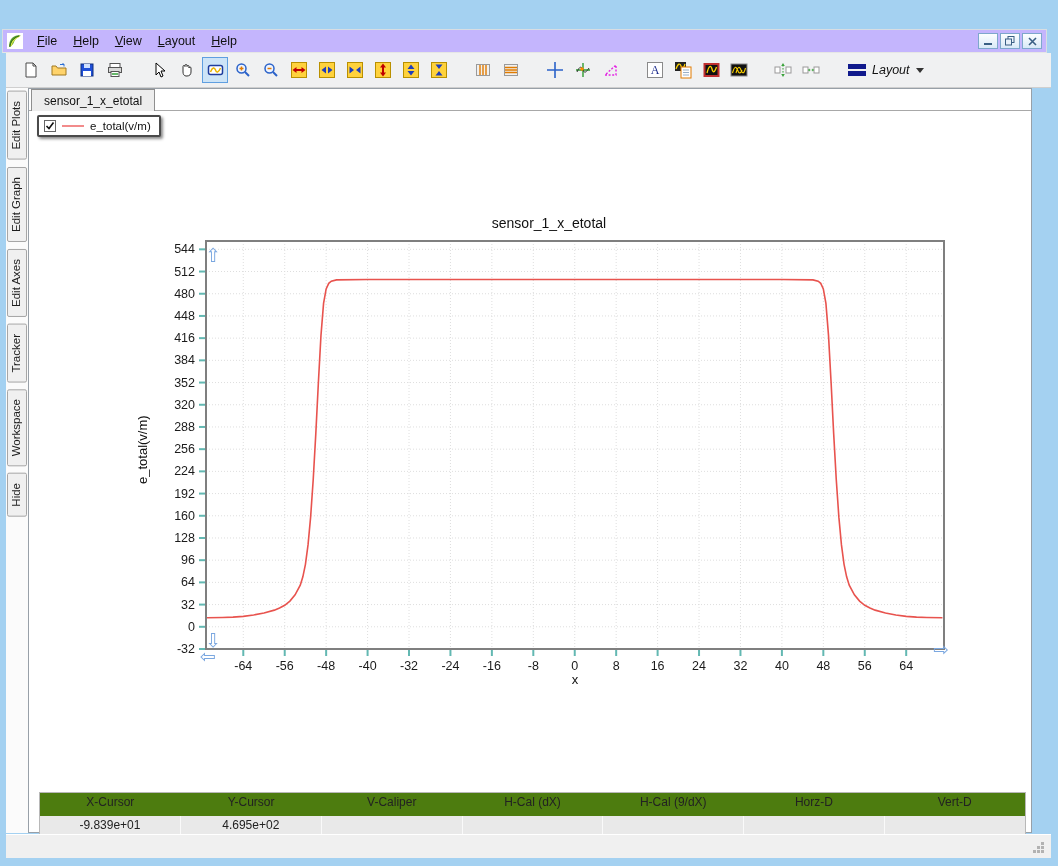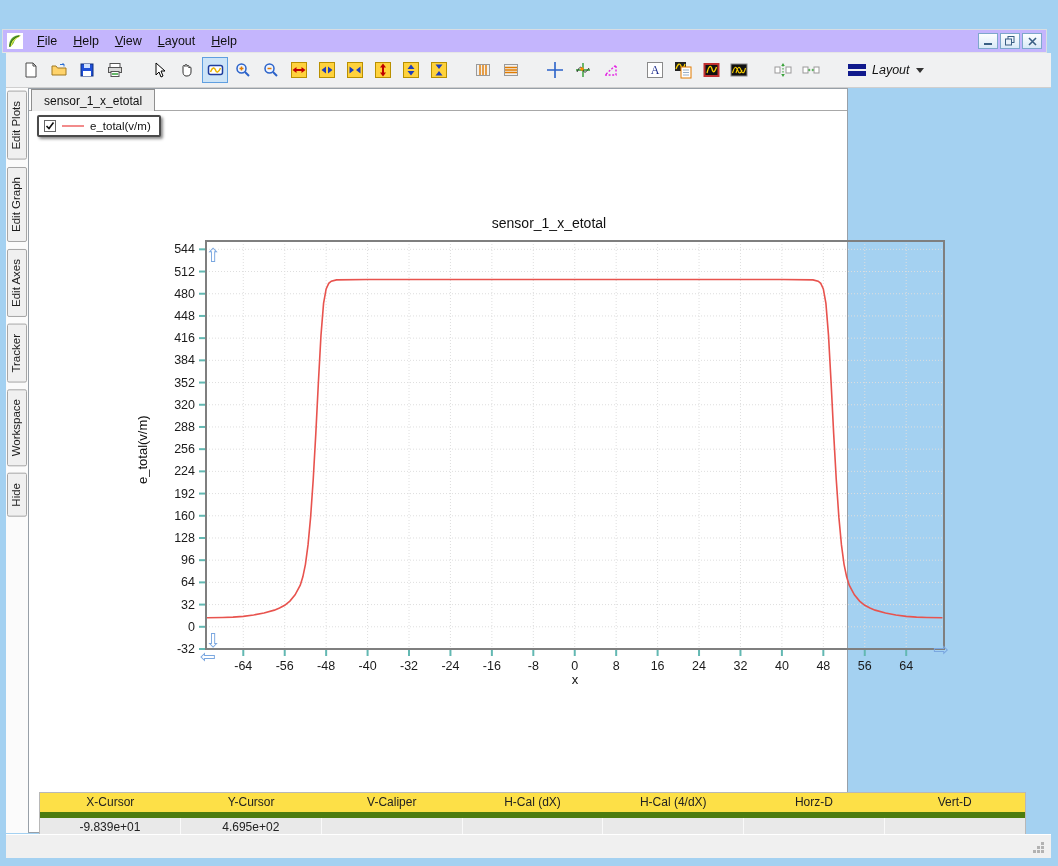--- a/index.html
+++ b/index.html
@@ -33,40 +33,40 @@
   .layout-icon { display:flex; flex-direction:column; gap:2px; margin-right:6px; }
   .layout-icon div { width:18px; height:5px; background:#101a8c; }
   .layout-label { font-size:12.5px; color:#111; }
   .caret-down { width:0; height:0; border-left:4px solid transparent; border-right:4px solid transparent; border-top:5px solid #333; margin-left:6px; }
 
   
   .sidebar { position:absolute; left:6px; top:88px; width:22px; height:745px; background:#fbfbfb; display:flex; flex-direction:column; align-items:center; padding-top:3px; }
   .side-tab { writing-mode:vertical-rl; transform:rotate(180deg); background:#f0f0f0; border:1px solid #a6a6a6; border-radius:2px; font-size:11.5px; color:#1c1c1c; padding:9px 2px; margin-bottom:7px; width:20px; text-align:center; }
 
   
-  .client { position:absolute; left:28px; top:88px; width:820px; height:745px; background:#ffffff; border:1px solid #98a0a8; }
+  .client { position:absolute; left:28px; top:88px; width:1004px; height:745px; background:#ffffff; border:1px solid #98a0a8; }
   .tabbar { position:absolute; left:0; top:0; width:100%; height:22px; border-bottom:1px solid #a8a8a8; }
   .tab { position:absolute; left:2px; top:0; height:22px; background:#ededed; border:1px solid #8f8f8f; border-bottom:none; padding:4px 12px 0 12px; font-size:12px; color:#111; }
 
   
   .legend { position:absolute; left:8px; top:26px; background:#fff; border:2px solid #4a4a4a; border-radius:2px; box-shadow:2px 2px 3px rgba(0,0,0,.45); display:flex; align-items:center; padding:3px 8px 3px 5px; }
   .legend-check { width:12px; height:12px; border:1px solid #666; background:#fff; display:flex; align-items:center; justify-content:center; }
   .legend-line { width:22px; height:2px; margin:0 6px; }
   .legend-label { font-size:11.5px; color:#111; }
 
   
   .chart-title { position:absolute; left:120px; top:126px; width:800px; text-align:center; font-size:14px; color:#111; }
   .x-label { position:absolute; left:246px; top:583px; width:600px; text-align:center; font-size:13px; color:#111; }
   .y-label { position:absolute; left:104px; top:276px; height:170px; width:20px; writing-mode:vertical-rl; transform:rotate(180deg); text-align:center; font-size:13px; color:#111; line-height:20px; }
   #plot-svg { position:absolute; left:122px; top:147px; }
 
   
   .status-table { position:absolute; left:10px; top:703px; width:987px; border:1px solid #b8b8b8; }
   .status-row { display:flex; }
-  .status-head { background:#fde047; border-bottom:6px solid #4d7c0f; }
+  .status-head { background:#4d7c0f; border-bottom:4px solid #4d7c0f; }
   .status-vals { background:#e9e9e9; }
   .status-cell { flex:1; text-align:center; font-size:12px; color:#222; padding:2px 0 3px 0; }
   .status-vals .status-cell { border-left:1px solid #fafafa; }
   .status-vals .status-cell:first-child { border-left:none; }
 
   
   .bottom-strip { position:absolute; left:6px; top:834px; width:1045px; height:24px; background:#f0f0f0; border-top:1px solid #ffffff; }
   .grip { position:absolute; right:6px; bottom:4px; }
 </style>
 </head>
@@ -433,21 +433,21 @@
         <text x="49" y="427" font-size="19" fill="#7aa7e0" font-family="DejaVu Sans, sans-serif">⇦</text>
         <text x="782" y="420" font-size="19" fill="#7aa7e0" font-family="DejaVu Sans, sans-serif">⇨</text>
       </svg>
 
     <div class="status-table">
       <div class="status-row status-head">
         <div class="status-cell">X-Cursor</div>
         <div class="status-cell">Y-Cursor</div>
         <div class="status-cell">V-Caliper</div>
         <div class="status-cell">H-Cal (dX)</div>
-        <div class="status-cell">H-Cal (4/dX)</div>
+        <div class="status-cell">H-Cal (9/dX)</div>
         <div class="status-cell">Horz-D</div>
         <div class="status-cell">Vert-D</div>
       </div>
       <div class="status-row status-vals">
         <div class="status-cell">-9.839e+01</div>
         <div class="status-cell">4.695e+02</div>
         <div class="status-cell"></div>
         <div class="status-cell"></div>
         <div class="status-cell"></div>
         <div class="status-cell"></div>

